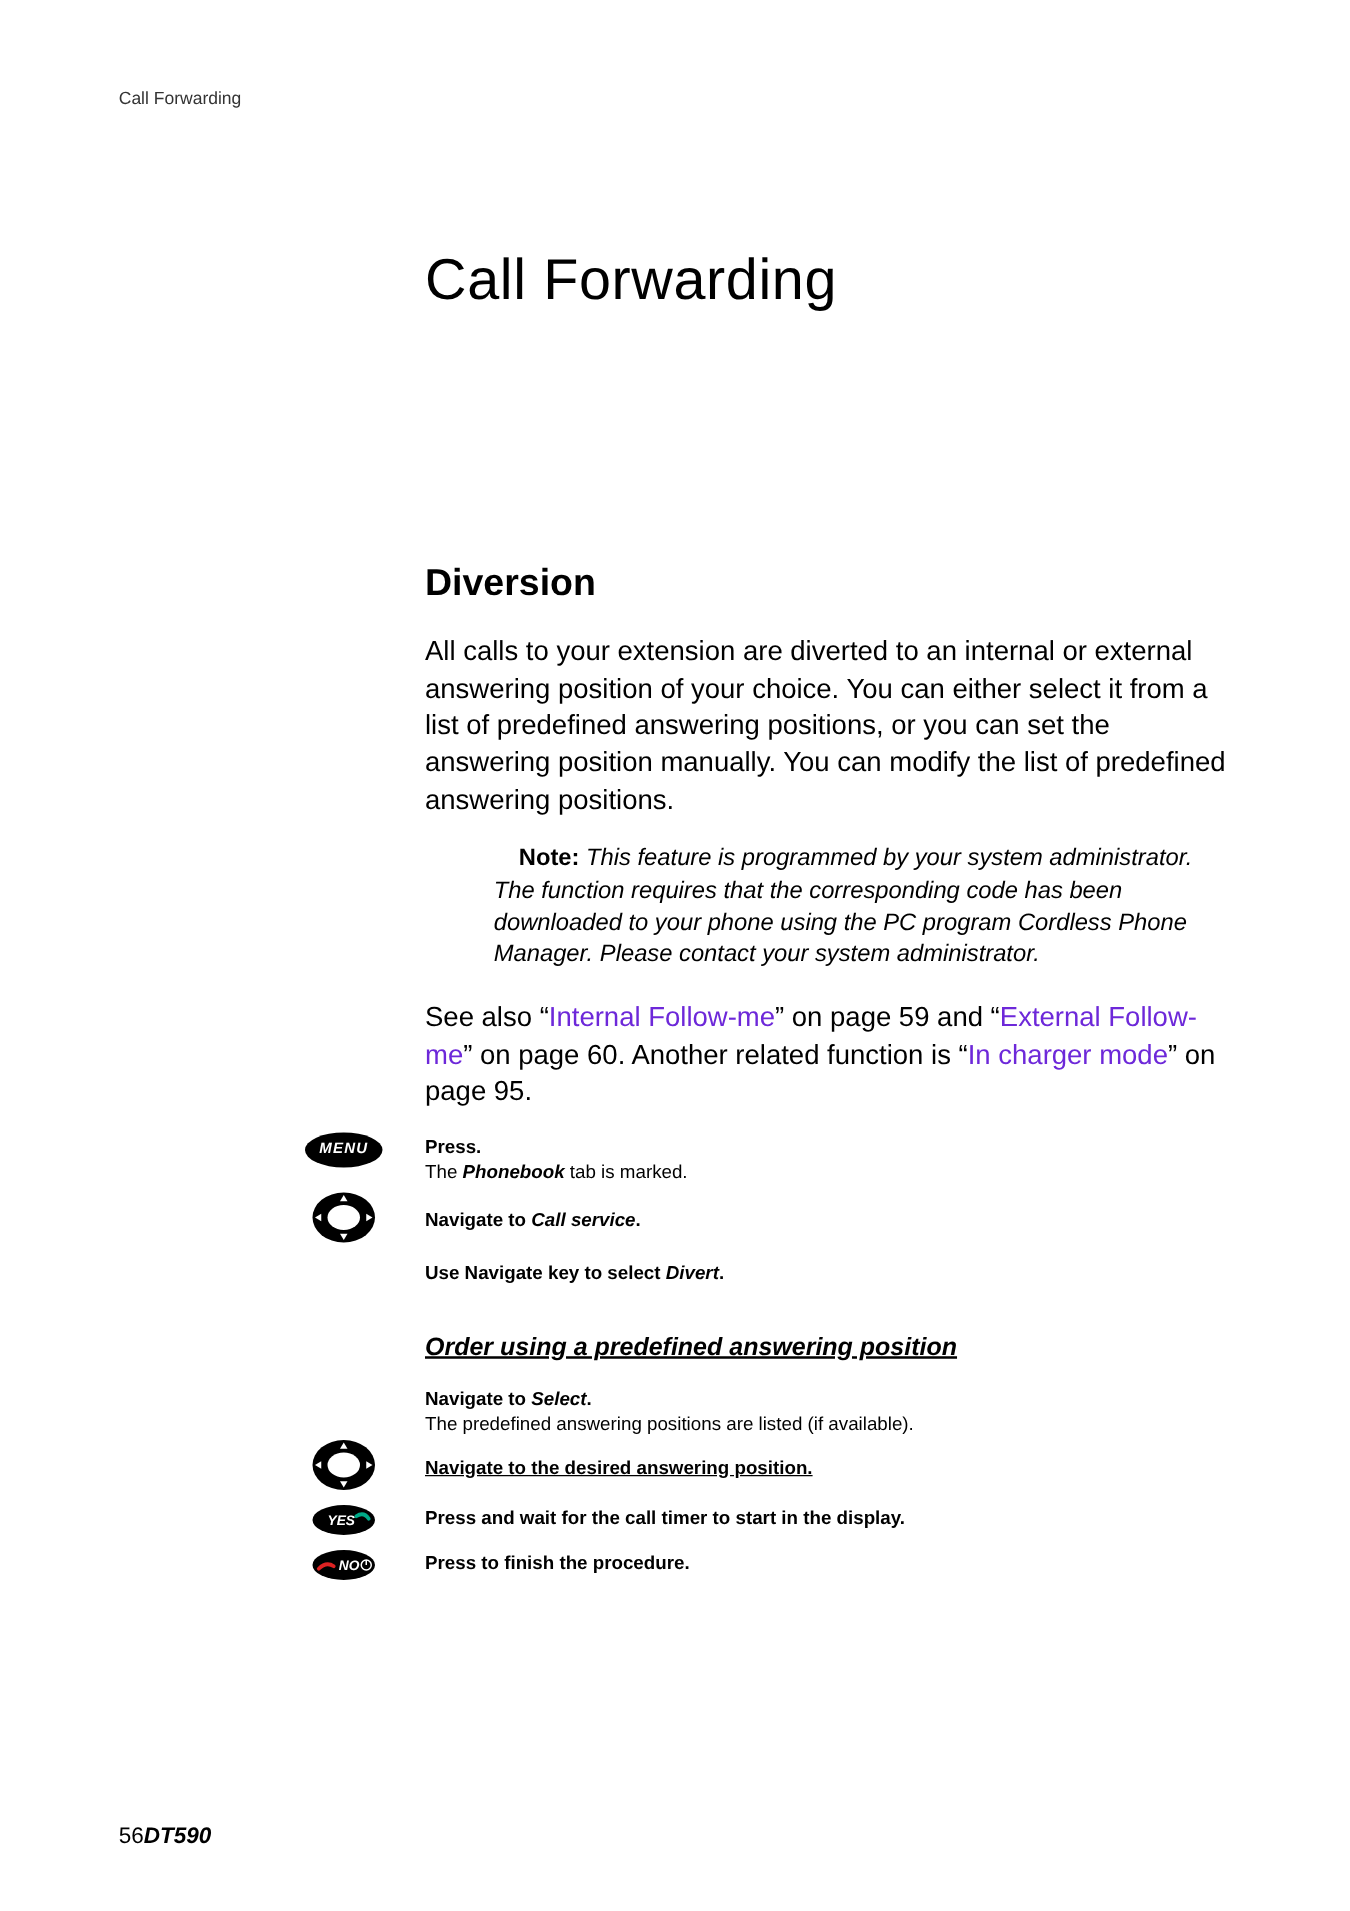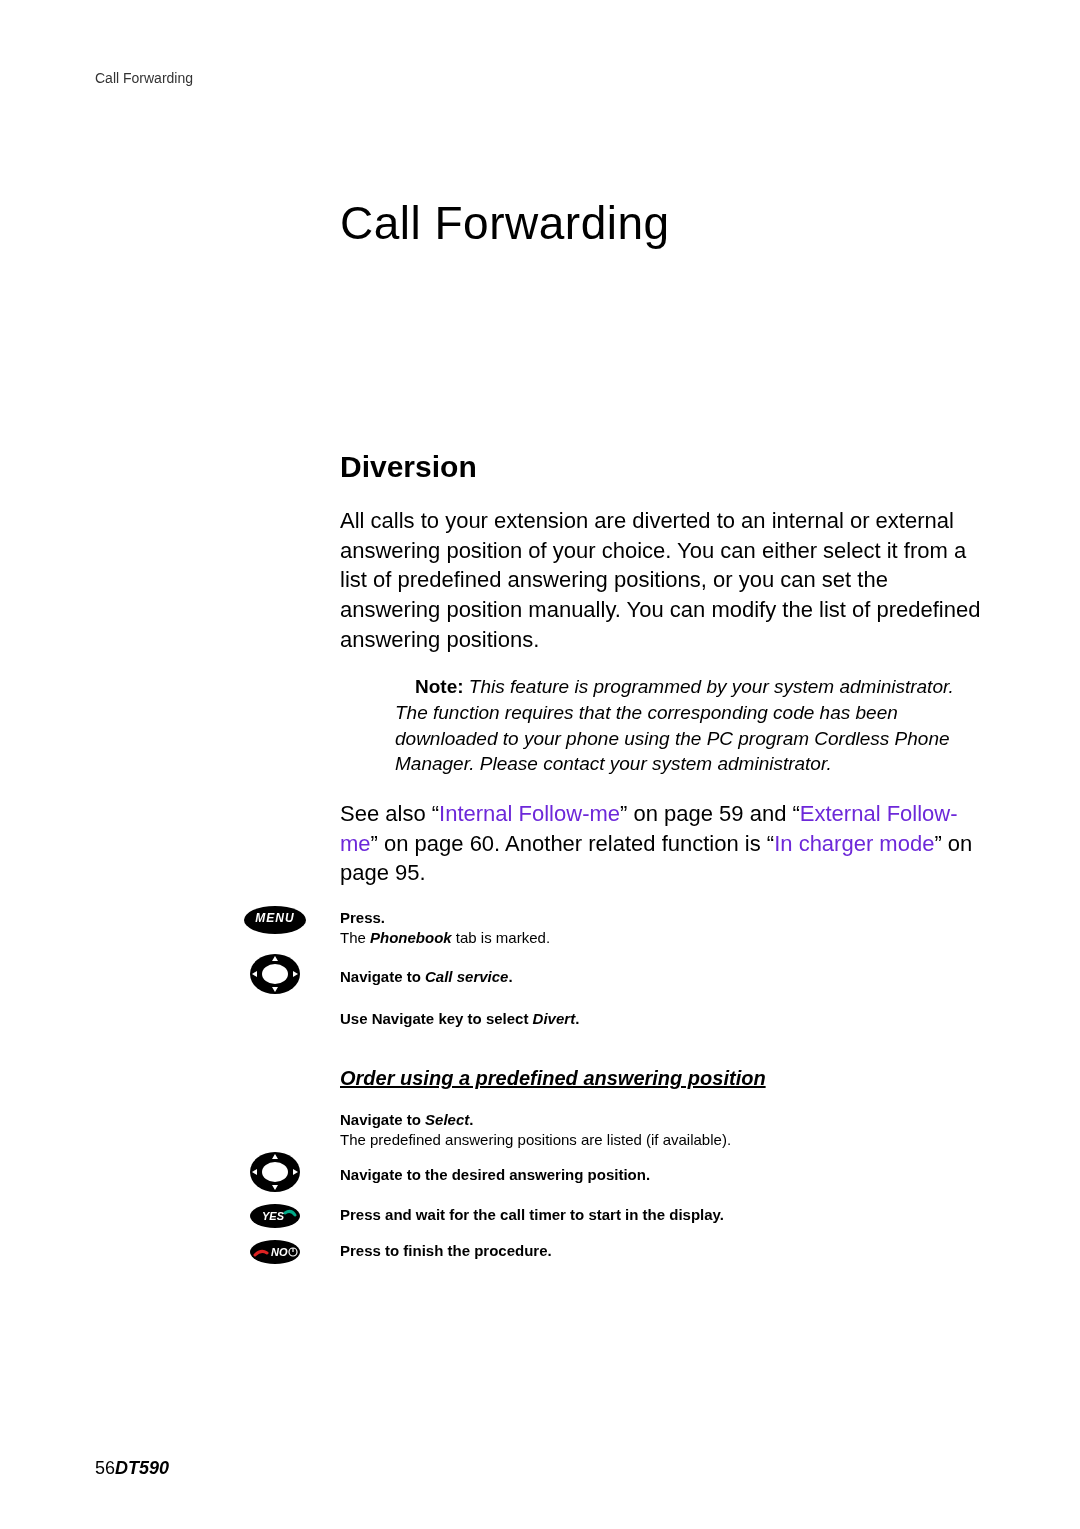--- a/index.html
+++ b/index.html
@@ -187,21 +187,21 @@
 
     <div class="steps-block">
 
       <div class="step-row">
         <div class="step-text">
           <span class="bold">Navigate to </span><span class="bold italic">Select</span><span class="bold">.</span><br>
           <span>The predefined answering positions are listed (if available).</span>
         </div>
       </div>
 
-      <div class="step-row" style="margin-top:4px;">
+      <div class="step-row" style="margin-top:4px;text-decoration:underline;">
         <div class="icon-slot" style="top:-14px;">
           <svg class="icon-nav" viewBox="0 0 52 42">
             <ellipse cx="26" cy="21" rx="25" ry="20" fill="#000"></ellipse>
             <ellipse cx="26" cy="21" rx="13" ry="10" fill="#fff"></ellipse>
             <polygon points="26,3 23,8 29,8" fill="#fff"></polygon>
             <polygon points="26,39 23,34 29,34" fill="#fff"></polygon>
             <polygon points="3,21 8,18 8,24" fill="#fff"></polygon>
             <polygon points="49,21 44,18 44,24" fill="#fff"></polygon>
           </svg>
         </div>

